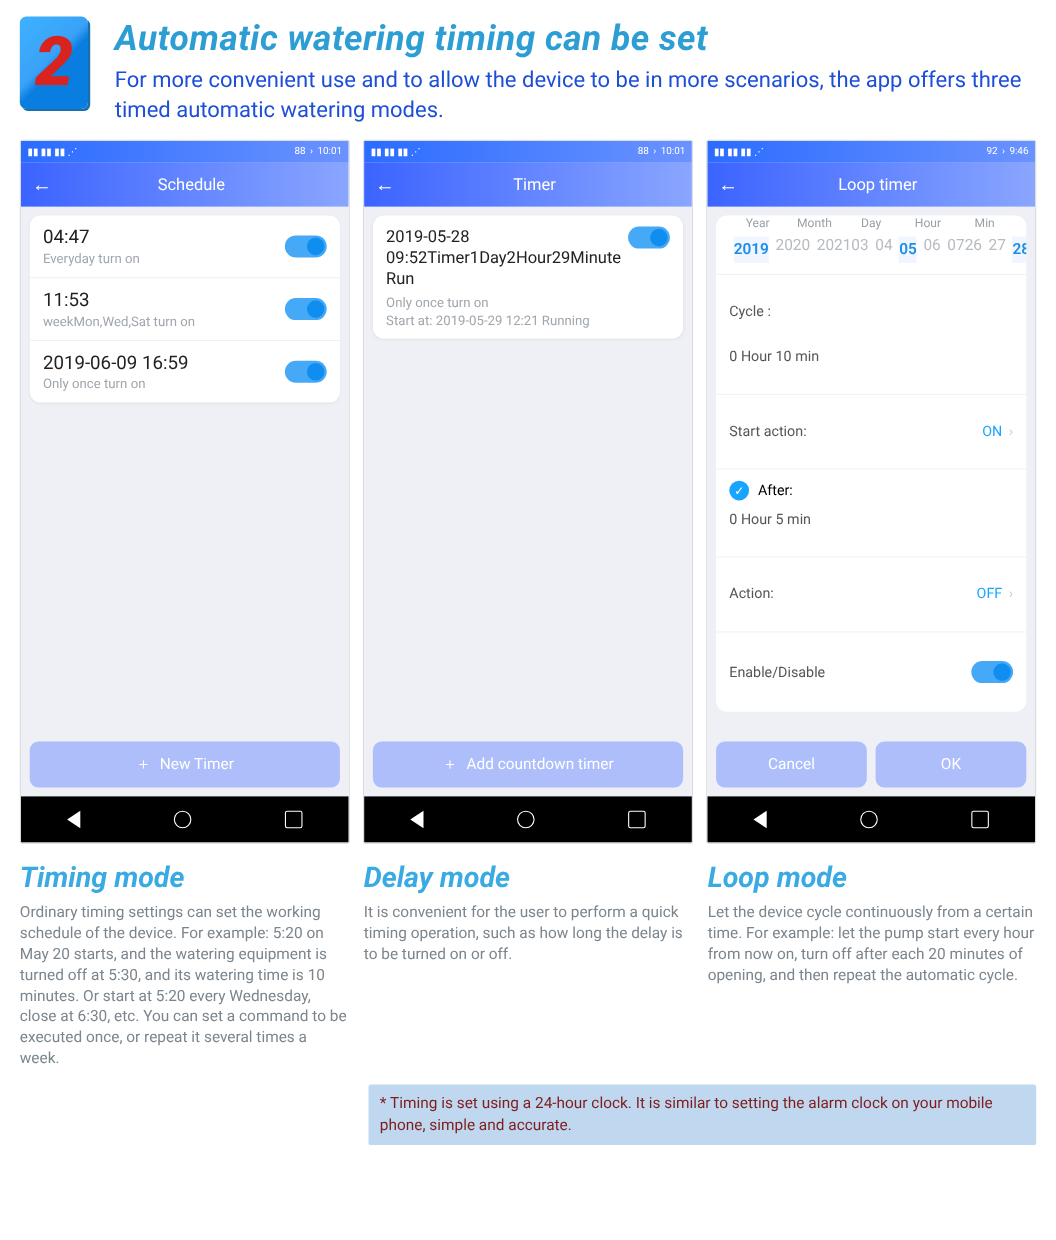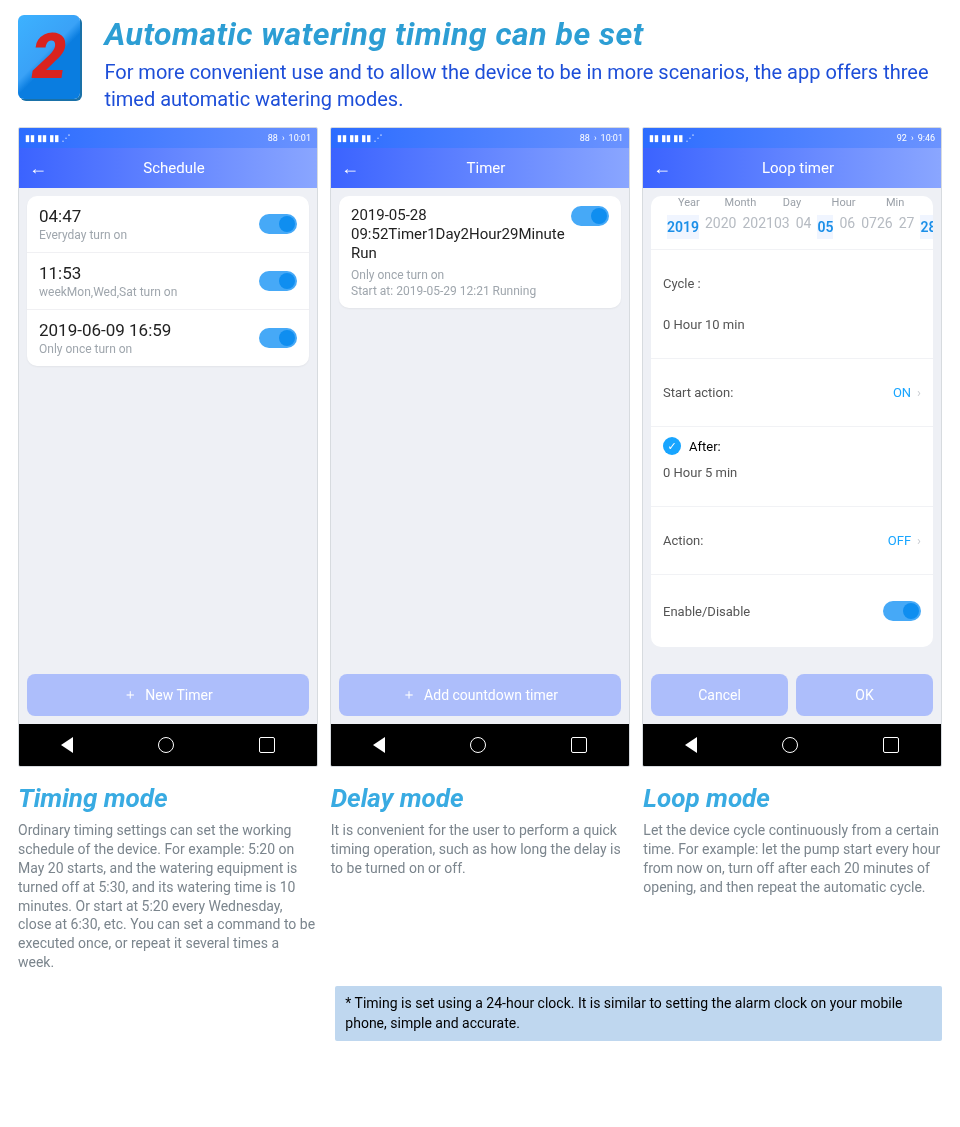--- a/index.html
+++ b/index.html
@@ -49,21 +49,21 @@
   .kv .on { color:#18a5ff; }
   .kv .off { color:#18a5ff; }
   .after-row { display:flex; align-items:center; gap:8px; padding:10px 12px; border-top:1px solid #f1f2f5; }
   .chk { width:18px; height:18px; border-radius:50%; background:#18a5ff; display:flex; align-items:center; justify-content:center; color:#fff; font-size:11px; }
   .two-btn { display:flex; gap:8px; margin-top:6px; }
   .two-btn .b { flex:1; height:42px; background:rgba(120,150,255,.55); border-radius:8px; color:#fff; display:flex; align-items:center; justify-content:center; font-size:14px; }
   .captions { display:flex; gap:14px; margin-top:12px; }
   .cap { flex:1; }
   .cap h2 { font-size:26px; color:#39abe2; font-style:italic; font-weight:700; margin:4px 0 8px; }
   .cap p { font-size:14px; color:#7b858d; line-height:1.35; }
-  .note { margin-top:14px; background:#bfd7ef; padding:8px 10px; color:#000000; font-size:14px; line-height:1.4; border-radius:2px; }
+  .note { margin-top:14px; background:#bfd7ef; padding:8px 10px; color:#7f1d1d; font-size:14px; line-height:1.4; border-radius:2px; }
   .cap-col { display:flex; flex-direction:column; }
 </style>
 </head>
 <body>
 
 <div class="page">
   <div class="hero">
     <div class="step-badge">
         <span>2</span>
       </div>

